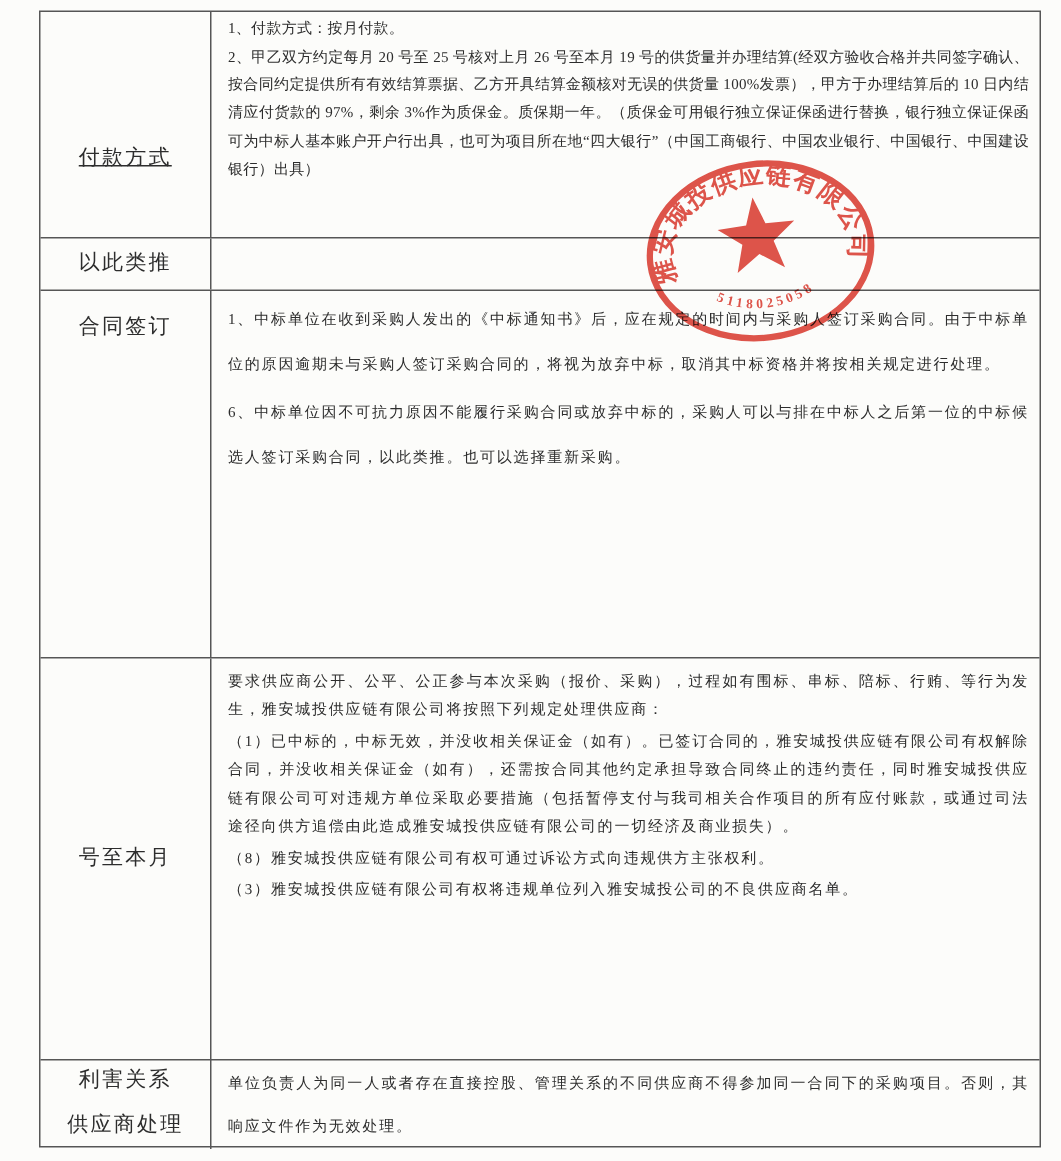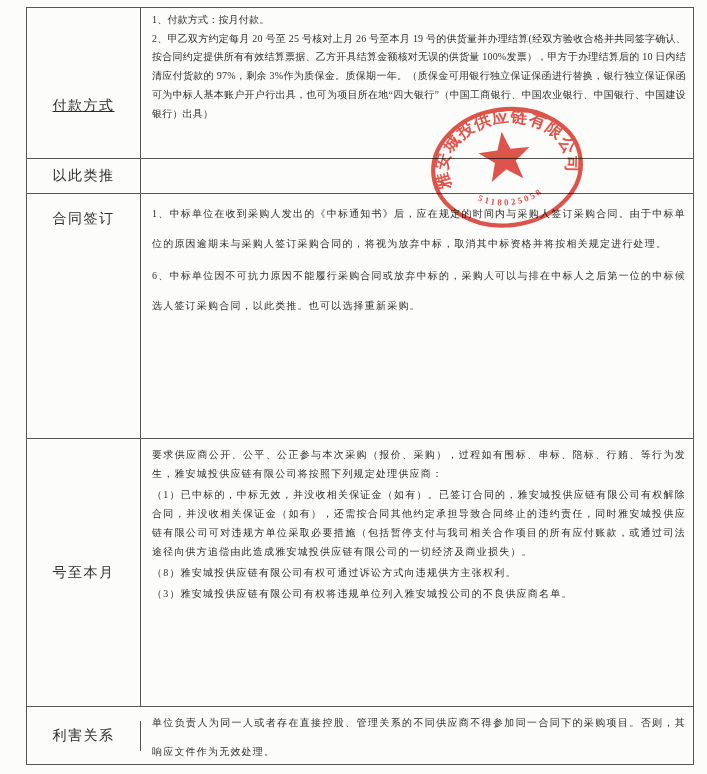--- a/index.html
+++ b/index.html
@@ -102,20 +102,21 @@
       <p>要求供应商公开、公平、公正参与本次采购（报价、采购），过程如有围标、串标、陪标、行贿、等行为发生，雅安城投供应链有限公司将按照下列规定处理供应商：</p>
       <p>（1）已中标的，中标无效，并没收相关保证金（如有）。已签订合同的，雅安城投供应链有限公司有权解除合同，并没收相关保证金（如有），还需按合同其他约定承担导致合同终止的违约责任，同时雅安城投供应链有限公司可对违规方单位采取必要措施（包括暂停支付与我司相关合作项目的所有应付账款，或通过司法途径向供方追偿由此造成雅安城投供应链有限公司的一切经济及商业损失）。</p>
       <p>（8）雅安城投供应链有限公司有权可通过诉讼方式向违规供方主张权利。</p>
       <p>（3）雅安城投供应链有限公司有权将违规单位列入雅安城投公司的不良供应商名单。</p>
     </div>
   </div>
 
   <div class="row r5">
     <div class="cell cell-label">
       <span>利害关系</span>
+      <span>供应商处理</span>
     </div>
     <div class="cell cell-body">
       <p>单位负责人为同一人或者存在直接控股、管理关系的不同供应商不得参加同一合同下的采购项目。否则，其响应文件作为无效处理。</p>
     </div>
   </div>
 
 </div>
 
 <svg class="seal" viewBox="0 0 162 126" aria-hidden="true">
   <defs>

